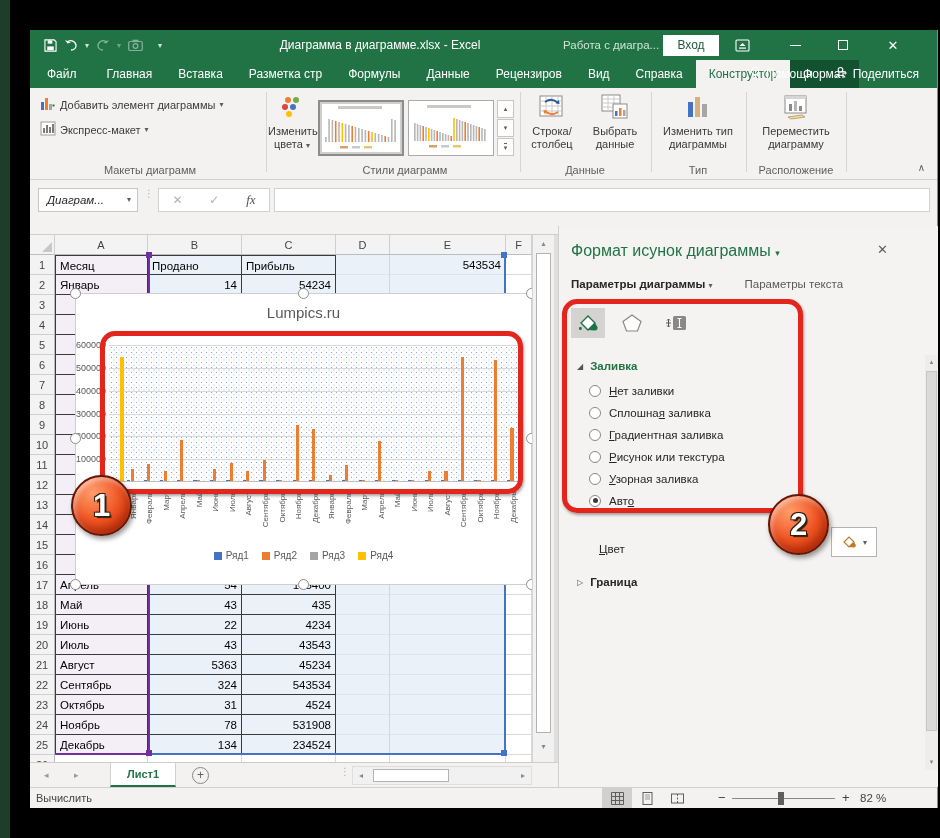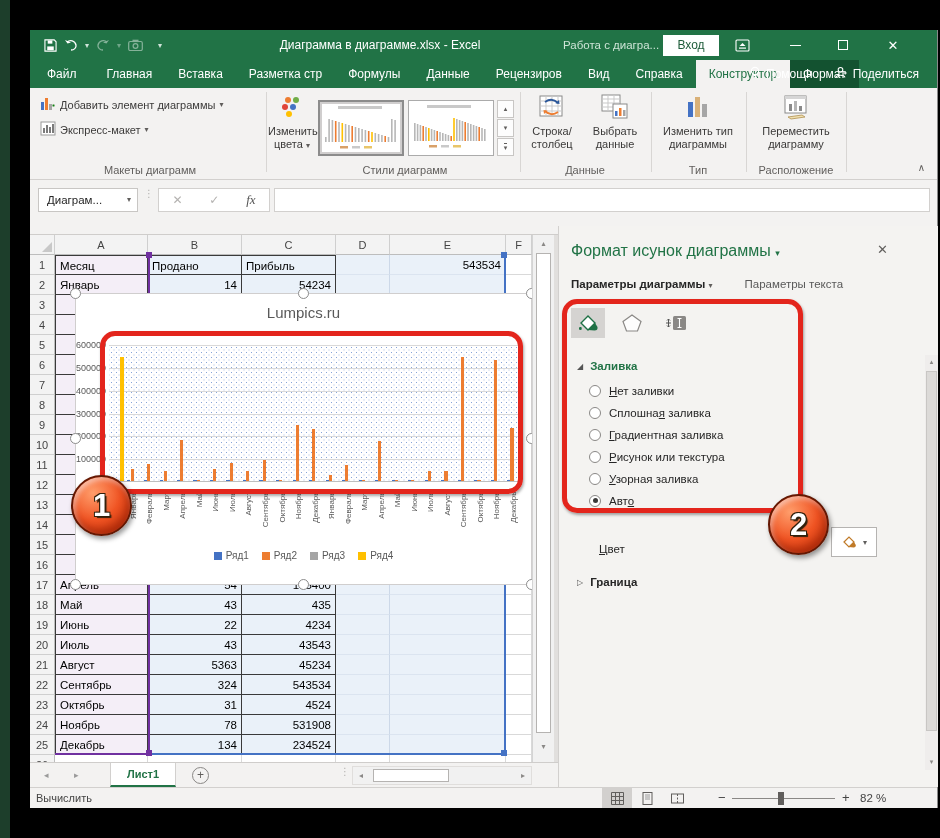--- a/index.html
+++ b/index.html
@@ -44,21 +44,21 @@
   .big-btn .lbl { line-height:13px; margin-top:3px; }
   .caret-s { font-size:8px; color:#605e5c; }
   .thumb { position:absolute; top:12px; width:86px; height:56px; background:#fff; border:1px solid #ababab; }
   .thumb.sel { border:2px solid #8c8c8c; box-shadow:0 0 0 2px #d0cece inset; }
   .style-scroll { position:absolute; display:flex; flex-direction:column; gap:1px; }
   .ss-btn { width:17px; height:18px; border:1px solid #c8c6c4; background:#fdfdfd; display:flex; align-items:center; justify-content:center; font-size:7px; color:#605e5c; }
   .collapse-chev { position:absolute; right:12px; bottom:6px; color:#605e5c; font-size:10px; }
 
   
   .formula-row { position:absolute; left:0; top:150px; width:100%; height:55px; background:#f3f2f1; border-bottom:1px solid #cfcdcb; }
-  .namebox { position:absolute; left:8px; top:8px; width:100px; height:24px; background:#fff; border:1px solid #c8c6c4; line-height:22px; padding-left:8px; font-size:11.5px; }
+  .namebox { position:absolute; left:8px; top:8px; width:100px; height:24px; background:#fff; border:1px solid #c8c6c4; line-height:22px; padding-left:8px; font-size:11.5px;font-style:italic; }
   .namebox .nb-caret { position:absolute; right:6px; top:0; font-size:8px; color:#605e5c; line-height:22px; }
   .fr-dots { position:absolute; left:114px; top:10px; color:#b5b3b1; font-size:10px; letter-spacing:0; line-height:7px; }
   .fxgroup { position:absolute; left:128px; top:8px; width:112px; height:24px; background:#fff; border:1px solid #d2d0ce; display:flex; align-items:center; justify-content:space-around; }
   .fxgroup .gx { color:#b3b1af; font-size:12px; }
   .fxgroup .fx { color:#555; font-family:"Liberation Serif","DejaVu Serif",serif; font-style:italic; font-size:13px; }
   .formula-field { position:absolute; left:244px; top:8px; width:656px; height:24px; background:#fff; border:1px solid #d2d0ce; }
 
   
   .sheet-bg { position:absolute; left:0; top:205px; width:524px; height:527px; background:#fff; }
   .col-headers { position:absolute; left:0; top:205px; height:20px; display:flex; }

